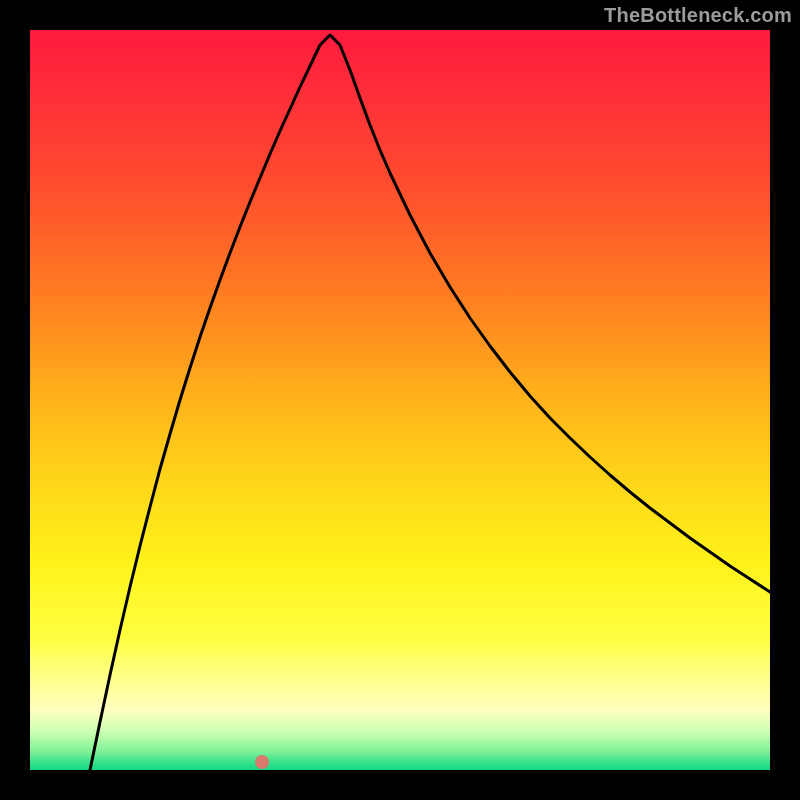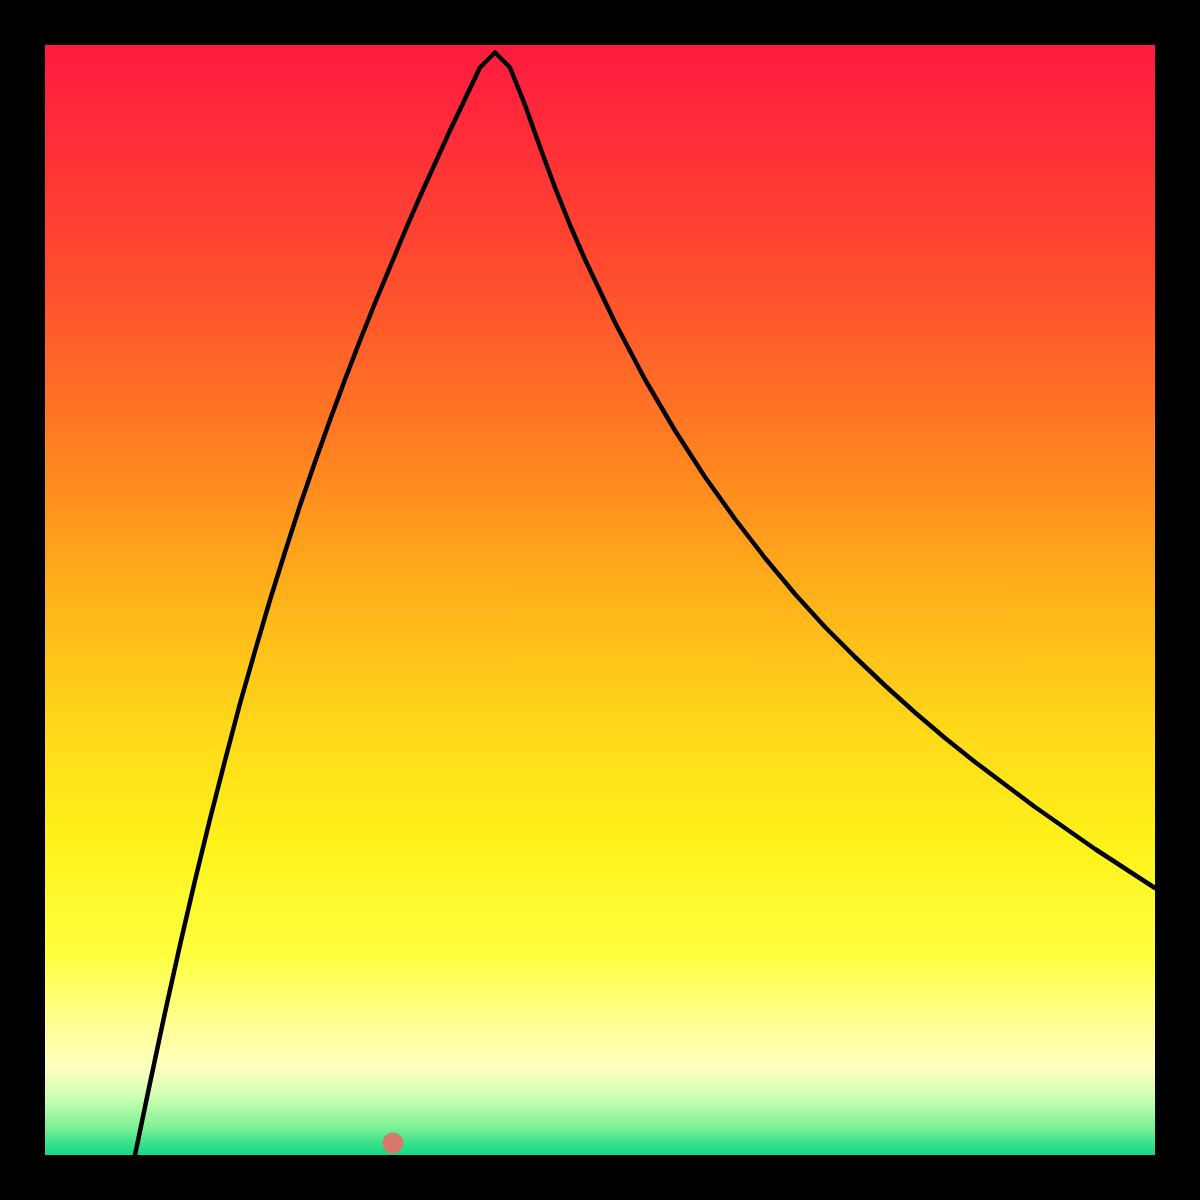--- a/index.html
+++ b/index.html
@@ -55,20 +55,21 @@
     font-size: 20px;
     font-weight: 600;
     letter-spacing: 0.2px;
     user-select: none;
   }
 </style>
 </head>
 <body>
 
 <div class="frame">
+  <div class="watermark">TheBottleneck.com</div>
 
   <div class="plot">
     <svg class="curve-svg" viewBox="0 0 740 740" preserveAspectRatio="none">
       <path id="curve-path" fill="none" stroke="#000000" stroke-width="3" stroke-linejoin="round" stroke-linecap="round" d="M60 740 L70 692 L80 645 L90 600 L100 557 L110 516 L120 477 L130 439 L140 404 L150 370 L160 338 L170 307 L180 278 L190 250 L200 223 L210 197 L220 172 L230 148 L240 124 L250 101 L260 79 L270 57 L280 36 L290 15 L300 5 L310 15 L320 40 L330 68 L340 95 L350 120 L360 143 L380 185 L400 223 L420 257 L440 288 L460 316 L480 342 L500 366 L520 388 L540 408 L560 427 L580 445 L600 462 L620 478 L640 493 L660 508 L680 522 L700 536 L720 549 L740 562"></path>
       <circle id="marker-dot" cx="232" cy="732" r="7" fill="#d77a6b"></circle>
     </svg>
   </div>
 </div>
 
 </body></html>

